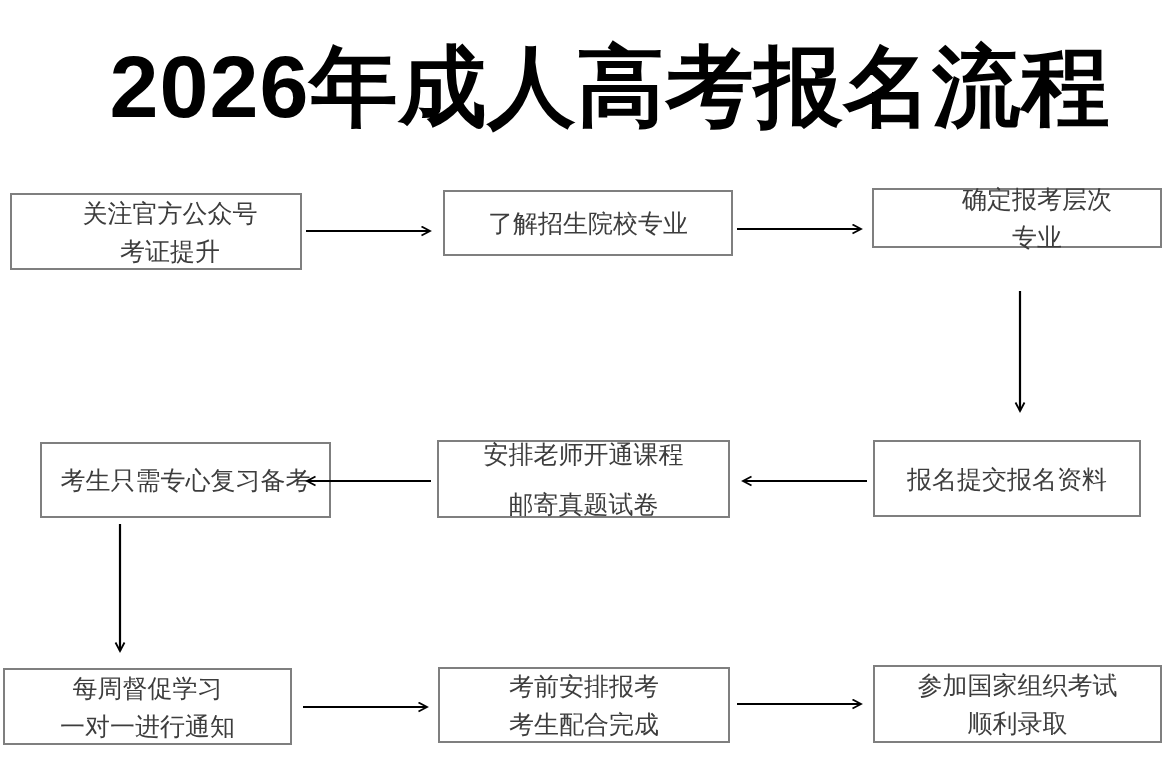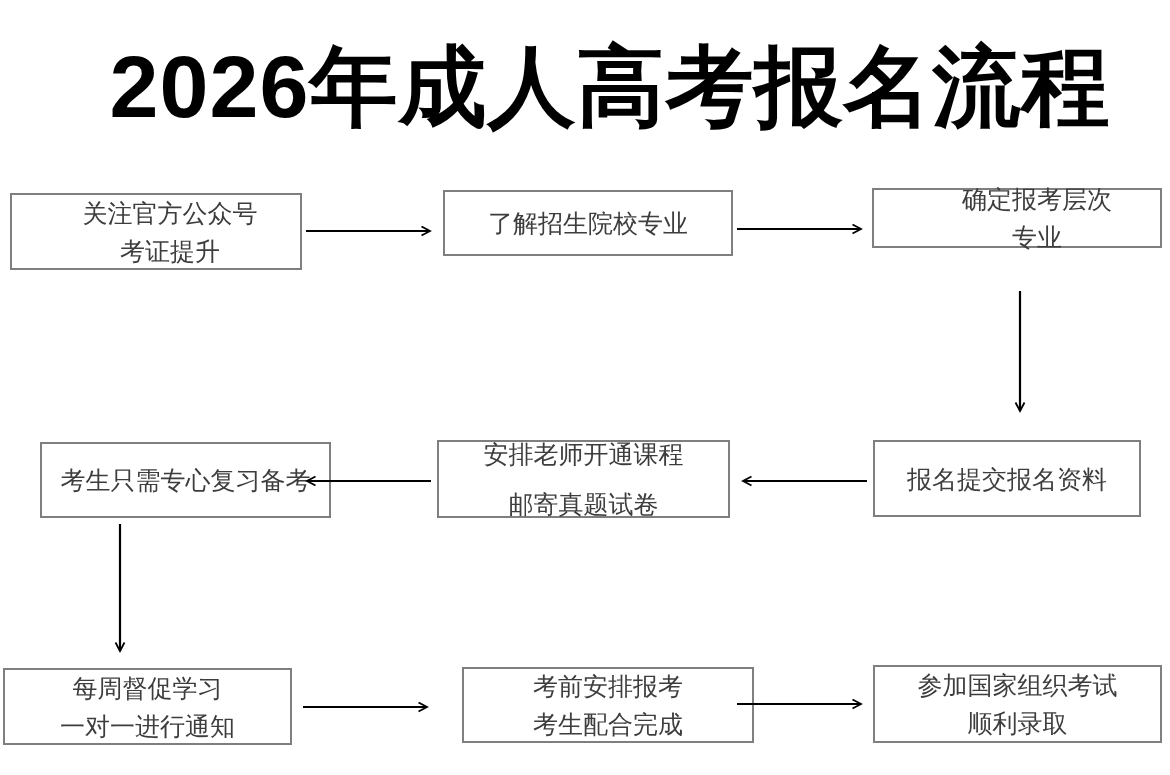--- a/index.html
+++ b/index.html
@@ -47,21 +47,21 @@
   .step span { display: block; white-space: nowrap; }
 
   
   .pos-1 { left: 10px;  top: 193px; width: 292px; height: 77px; padding-left: 28px; }
   .pos-2 { left: 443px; top: 190px; width: 290px; height: 66px; }
   .pos-3 { left: 872px; top: 188px; width: 290px; height: 60px; padding-left: 40px; }
   .pos-4 { left: 873px; top: 440px; width: 268px; height: 77px; }
   .pos-5 { left: 437px; top: 440px; width: 293px; height: 78px; gap: 12px; }
   .pos-6 { left: 4px;   top: 442px; width: 291px; height: 76px; margin-left: 36px; }
   .pos-7 { left: 3px;   top: 668px; width: 289px; height: 77px; }
-  .pos-8 { left: 438px; top: 667px; width: 292px; height: 76px; margin-left: 24px; }
+  .pos-8 { left: 438px; top: 667px; width: 292px; height: 76px; }
   .pos-9 { left: 873px; top: 665px; width: 289px; height: 78px; }
 
   svg.arrows {
     position: absolute;
     left: 0; top: 0;
     width: 1170px;
     height: 775px;
     pointer-events: none;
   }
 </style>

